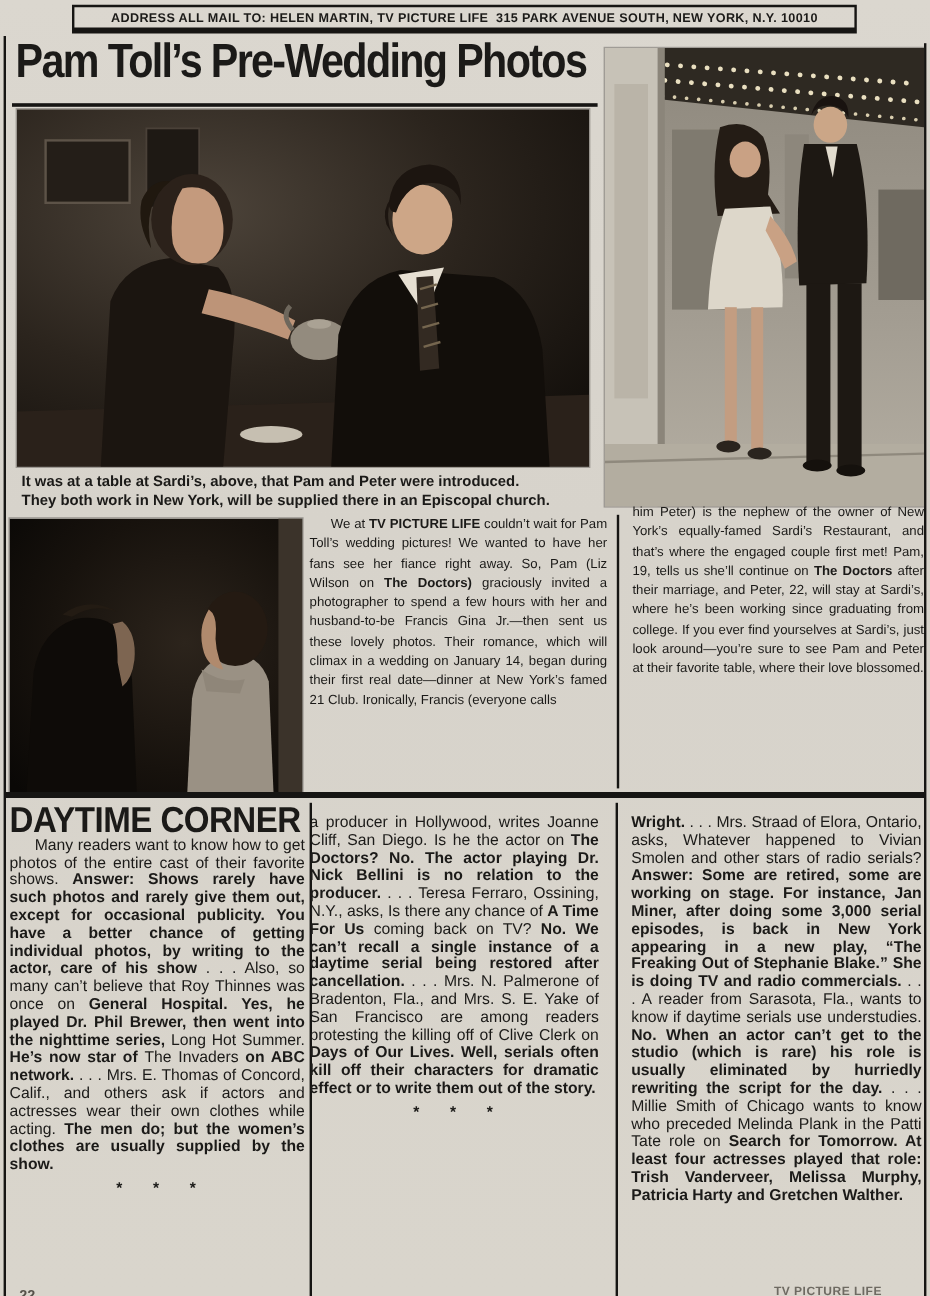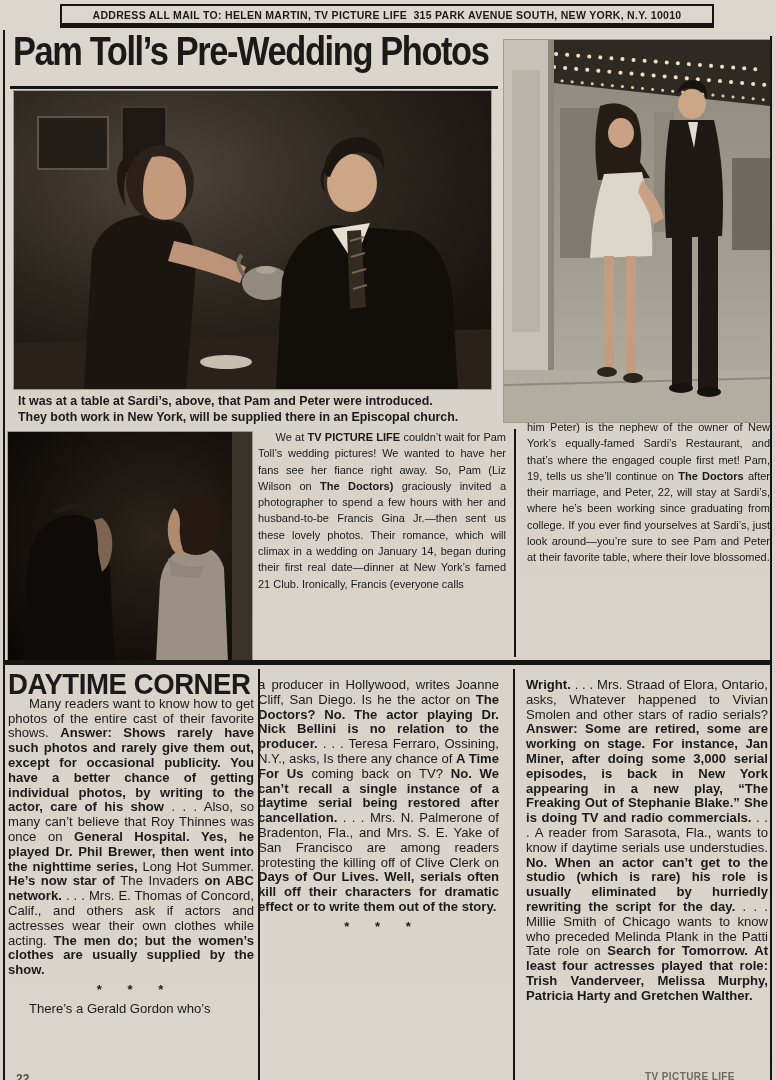--- a/index.html
+++ b/index.html
@@ -204,21 +204,20 @@
   </div>
 
   <div class="dc-bar"></div>
   <div class="dc-divider dc-divider-1"></div>
   <div class="dc-divider dc-divider-2"></div>
 
   <div class="col dc-col dc-col-1">
     <div class="dc-title">DAYTIME CORNER</div>
     <p class="dc-para indent"><span>Many readers want to know how to get photos of the entire cast of their favorite shows. </span><span class="b">Answer: Shows rarely have such photos and rarely give them out, except for occasional publicity. You have a better chance of getting individual photos, by writing to the actor, care of his show</span><span> . . . Also, so many can’t believe that Roy Thinnes was once on </span><span class="b">General Hospital. Yes, he played Dr. Phil Brewer, then went into the nighttime series,</span><span> Long Hot Summer. </span><span class="b">He’s now star of </span><span>The Invaders </span><span class="b">on ABC network.</span><span> . . . Mrs. E. Thomas of Concord, Calif., and others ask if actors and actresses wear their own clothes while acting. </span><span class="b">The men do; but the women’s clothes are usually supplied by the show.</span></p>
     <div class="star-sep">* * *</div>
-    <p class="dc-para indent"><span>There’s a Gerald Gordon  who’s</span></p>
   </div>
 
   <div class="col dc-col dc-col-2">
     <p class="dc-para"><span>a producer in Hollywood, writes Joanne Cliff, San Diego. Is he the actor on </span><span class="b">The Doctors? No. The actor playing Dr. Nick Bellini is no relation to the producer.</span><span> . . . Teresa Ferraro, Ossining, N.Y., asks, Is there any chance of </span><span class="b">A Time For Us</span><span> coming back on TV? </span><span class="b">No. We can’t recall a single instance of a daytime serial being restored after cancellation.</span><span> . . . Mrs. N. Palmerone of Bradenton, Fla., and Mrs. S. E. Yake of San Francisco are among readers protesting the killing off of Clive Clerk on </span><span class="b">Days of Our Lives. Well, serials often kill off their characters for dramatic effect or to write them out of the story.</span></p>
     <div class="star-sep">* * *</div>
   </div>
 
   <div class="col dc-col dc-col-3">
     <p class="dc-para"><span class="b">Wright.</span><span> . . . Mrs. Straad of Elora, Ontario, asks, Whatever happened to Vivian Smolen and other stars of radio serials? </span><span class="b">Answer: Some are retired, some are working on stage. For instance, Jan Miner, after doing some 3,000 serial episodes, is back in New York appearing in a new play, “The Freaking Out of Stephanie Blake.” She is doing TV and radio commercials.</span><span> . . . A reader from Sarasota, Fla., wants to know if daytime serials use understudies. </span><span class="b">No. When an actor can’t get to the studio (which is rare) his role is usually eliminated by hurriedly rewriting the script for the day.</span><span> . . . Millie Smith of Chicago wants to know who preceded Melinda Plank in the Patti Tate role on </span><span class="b">Search for Tomorrow. At least four actresses played that role: Trish Vanderveer, Melissa Murphy, Patricia Harty and Gretchen Walther.</span></p>
   </div>

